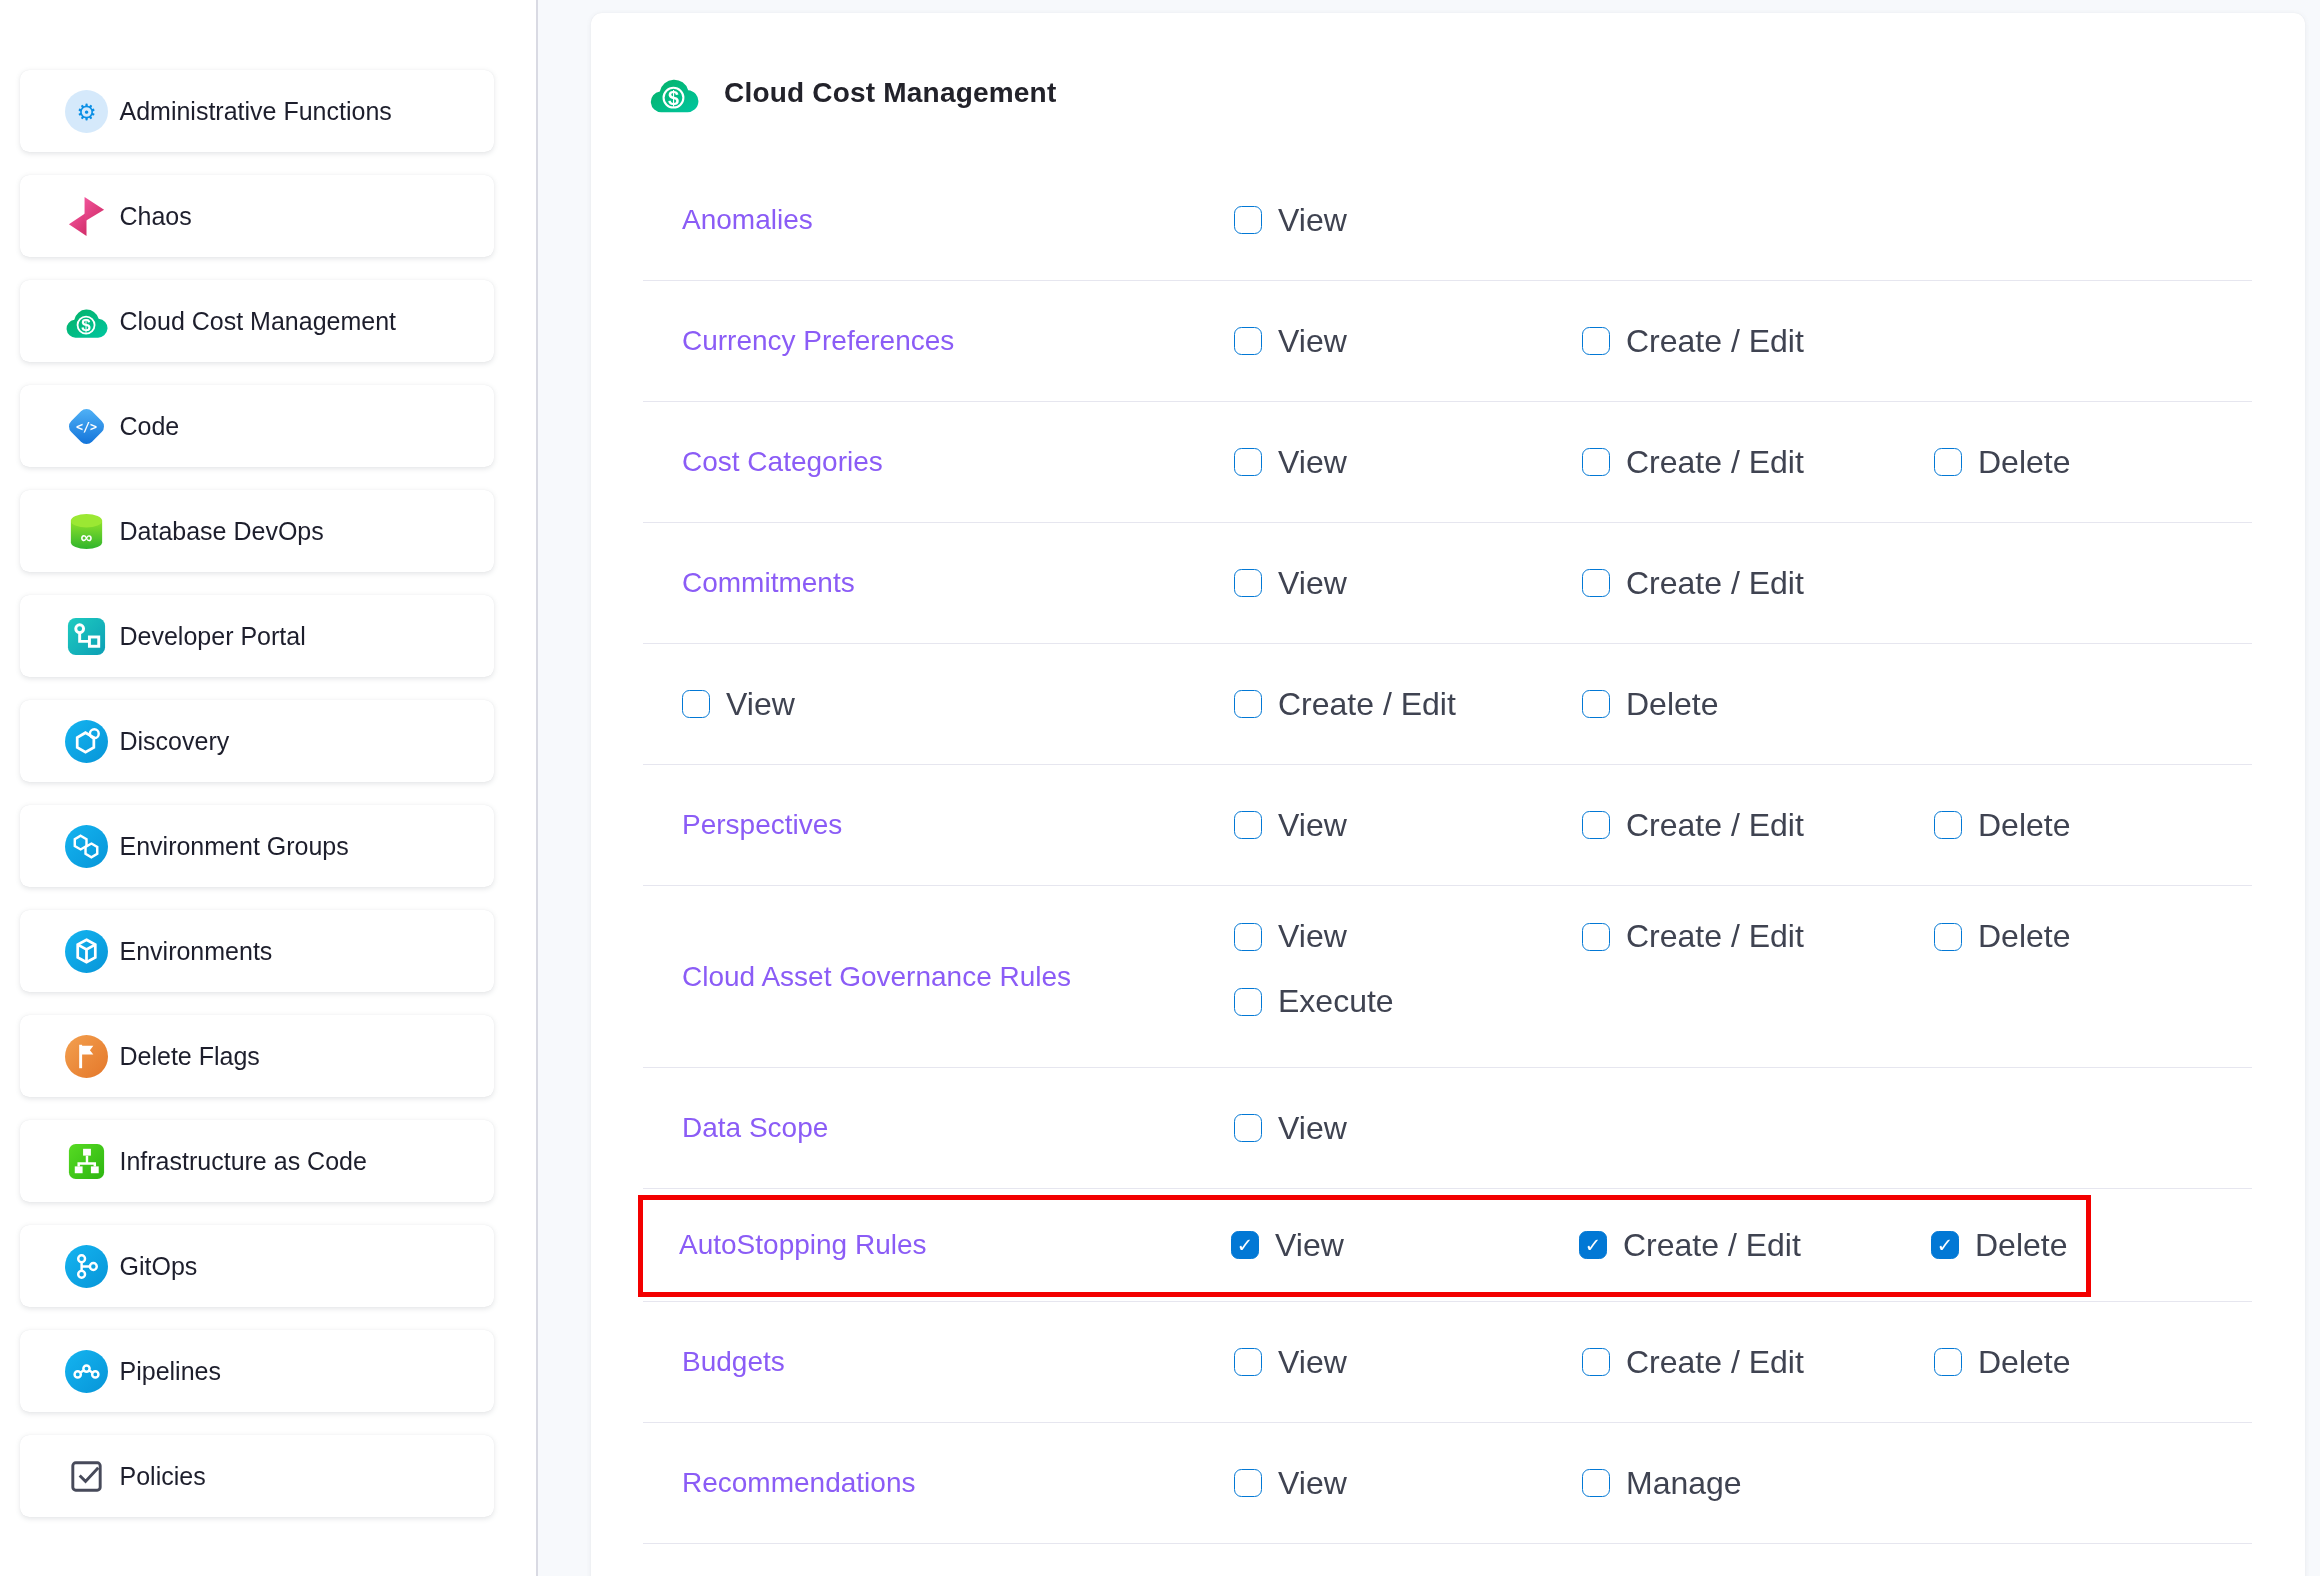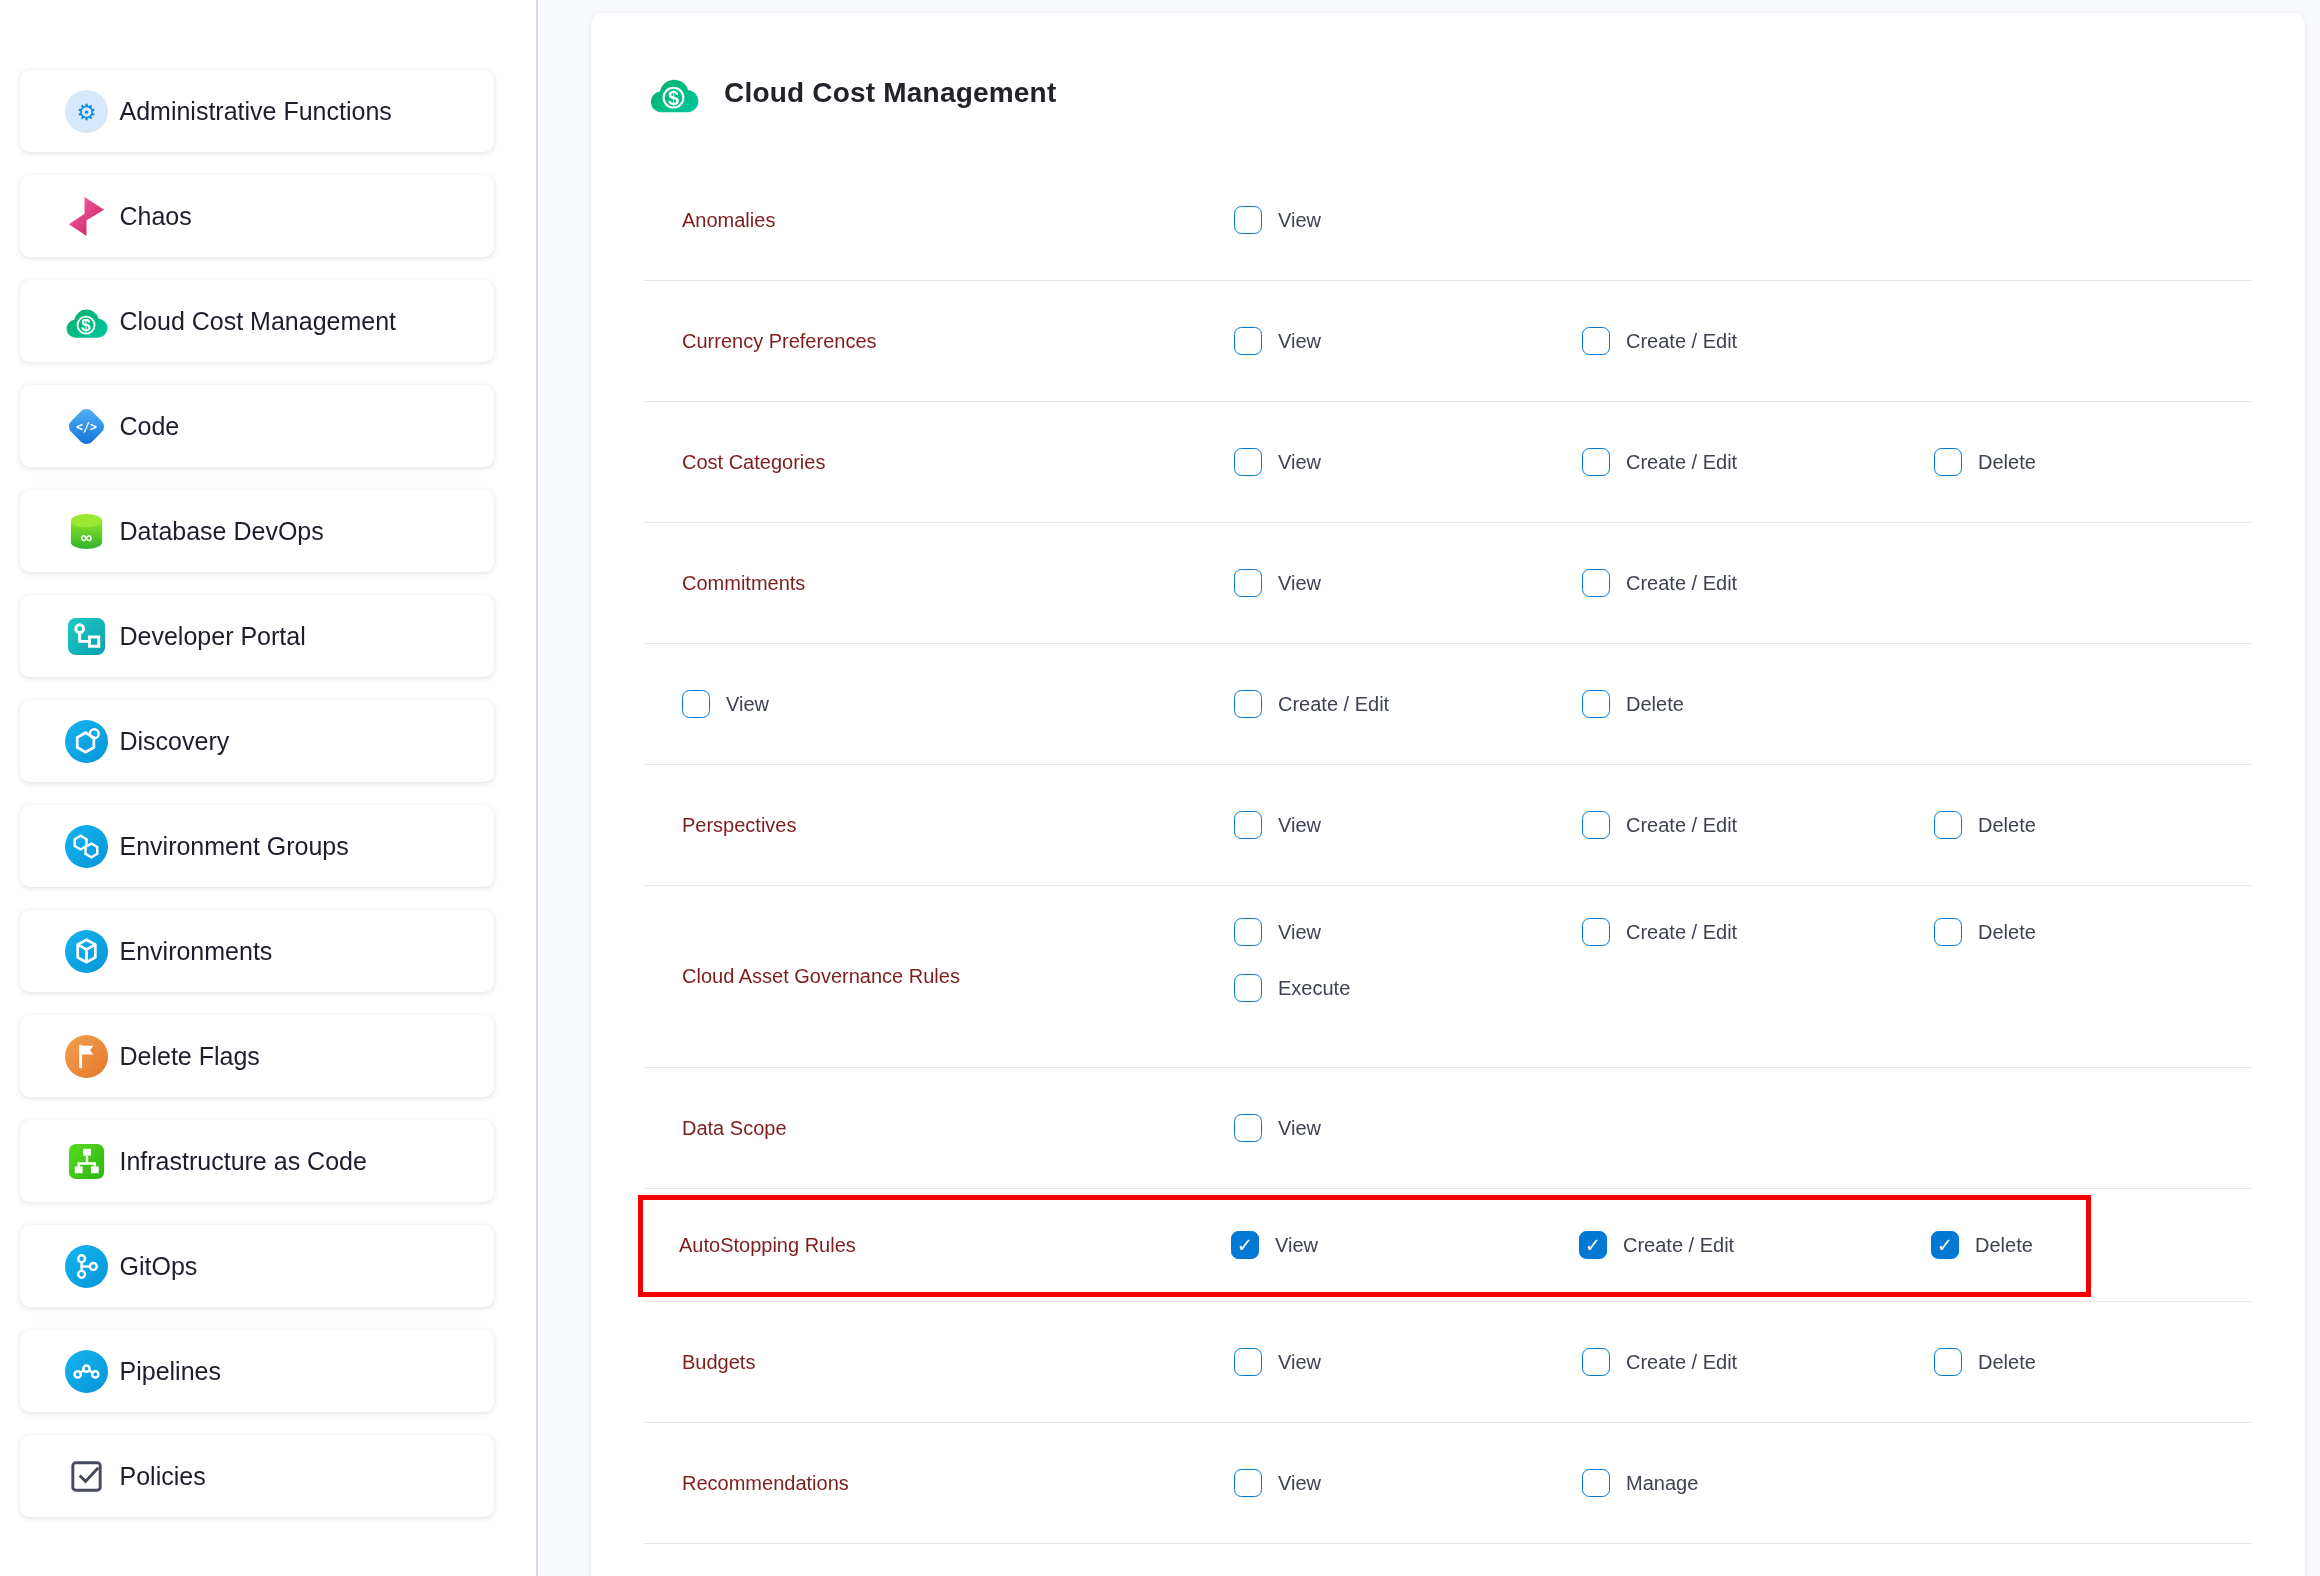--- a/index.html
+++ b/index.html
@@ -34,34 +34,34 @@
   .title-icon{width:50px;height:45px;display:inline-flex;}
   .title-icon svg{width:50px;height:45px;display:block;}
   .page-title{margin:0 0 0 25px;font-size:28px;font-weight:700;color:#22222a;letter-spacing:0.2px;}
   
   .rows{margin:0 53px 0 52px;}
   .perm-row{
     position:relative;display:grid;grid-template-columns:552px 348px 352px 1fr;
     align-items:center;height:121px;box-sizing:border-box;
     border-bottom:1.9px solid #e6e6ef;padding-left:39px;
   }
-  .res-label{font-size:20px;color:#7f1d1d;}
+  .res-label{font-size:28px;color:#8b5cf6;}
   .cell{display:flex;}
   .perm{display:inline-flex;align-items:center;gap:16px;cursor:pointer;}
   .cb{
     width:28px;height:28px;flex:0 0 28px;box-sizing:border-box;background:#ffffff;
     border:1.9px solid #0278d5;border-radius:7.4px;position:relative;
   }
   .cb.checked{background:#0278d5;}
   .cb.checked::after{
     content:"\2713";position:absolute;left:0;top:0;right:0;bottom:0;
     display:flex;align-items:center;justify-content:center;
     color:#ffffff;font-size:19.5px;font-weight:700;
   }
-  .perm-label{font-size:20px;color:#3f4351;white-space:nowrap;}
+  .perm-label{font-size:32px;color:#3f4351;white-space:nowrap;}
   
   .perm-row.tall{height:182px;}
   .perm-row.tall .cell{align-self:start;padding-top:32px;}
   .perm-row.tall .res-label{align-self:center;}
   .perm-row.tall .cell0{flex-direction:column;gap:28px;}
   
   .perm-row.highlighted{height:113px;padding-left:36px;}
   .highlight-box{
     position:absolute;left:-4.6px;top:5.6px;width:1453px;height:102px;box-sizing:border-box;
     border:5.6px solid #f30000;pointer-events:none;z-index:5;

